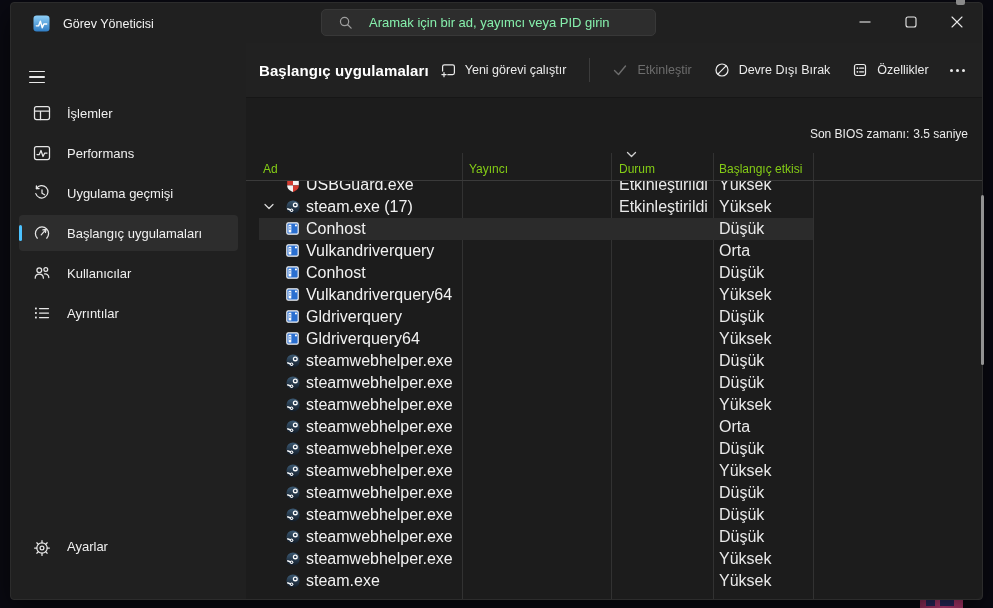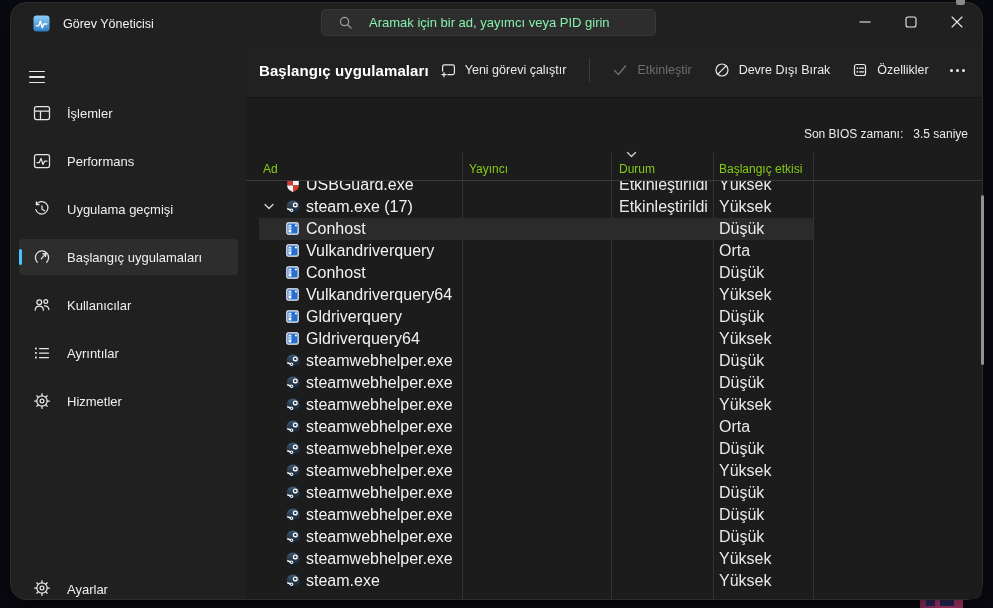--- a/index.html
+++ b/index.html
@@ -14,64 +14,64 @@
   
   .desktop-artifact{position:absolute;left:956px;top:0;width:9px;height:5px;background:#8a8a8a;border-radius:0 0 2px 2px;z-index:2}
   .wallpaper-fragment{position:absolute;left:920px;top:597px;width:43px;height:11px;z-index:0;
     background:linear-gradient(90deg,#a83368,#e0498f 55%,#c23b76)}
   .wallpaper-fragment i{position:absolute;background:#2e3070}
   .wallpaper-fragment i:first-child{left:6px;top:3px;width:9px;height:6px}
   .wallpaper-fragment i:last-child{left:20px;top:3px;width:14px;height:6px}
 
   
   .window{position:absolute;left:10px;top:2px;width:973px;height:598px;z-index:1;
-    background:#202020;border-radius:16px;box-sizing:border-box;border:1px solid #2c2c2c;
+    background:#202020;border-radius:4px;box-sizing:border-box;border:1px solid #2c2c2c;
     box-shadow:0 10px 30px rgba(0,0,0,.65)}
 
   
   .titlebar{position:absolute;left:0;top:0;width:100%;height:40px}
   .app-icon{position:absolute;left:22px;top:12px;width:17px;height:17px}
   .app-title{position:absolute;left:52px;top:14px;font-size:12.5px;color:#f2f2f2;white-space:nowrap}
   .searchbox{position:absolute;left:310px;top:6px;width:335px;height:27px;background:#2d2d2d;
     border:1px solid #383838;border-radius:5px;box-sizing:border-box}
   .searchbox .sicon{position:absolute;left:16px;top:5px;width:15px;height:15px}
   .searchbox .sph{position:absolute;left:47px;top:5px;font-size:13px;color:#86efac;white-space:nowrap}
   .win-controls{position:absolute;right:2px;top:0;height:40px;display:flex}
   .winbtn{width:46px;height:38px;display:flex;align-items:center;justify-content:center}
 
   
   .sidebar{position:absolute;left:0;top:40px;width:235px;bottom:0}
   .hamburger{position:absolute;left:8px;top:17px;width:36px;height:34px;display:flex;flex-direction:column;
     justify-content:center;align-items:center;gap:4px;border-radius:4px}
   .hamburger i{display:block;width:16px;height:1.6px;background:#e8e8e8;border-radius:1px}
-  .nav{position:absolute;left:8px;right:8px;top:52px;display:flex;flex-direction:column;gap:12px}
+  .nav{position:absolute;left:8px;right:8px;top:52px;display:flex;flex-direction:column;gap:4px}
   .nav-item{height:36px;border-radius:4px;display:flex;align-items:center;position:relative}
   .nav-item.selected{background:#2d2d2d}
   .nav-item.selected::before{content:"";position:absolute;left:0;top:10px;width:3px;height:16px;border-radius:2px;background:#4cc2ff}
   .nav-icon{width:18px;height:18px;margin-left:14px;flex:0 0 auto}
   .nav-label{margin-left:16px;font-size:13px;color:#f0f0f0;white-space:nowrap}
-  .settings-item{position:absolute;left:8px;right:8px;bottom:2px;height:36px;display:flex;align-items:flex-end;border-radius:4px}
+  .settings-item{position:absolute;left:8px;right:8px;bottom:24px;height:36px;display:flex;align-items:flex-start;border-radius:4px}
 
   
   .content{position:absolute;left:235px;top:40px;right:0;bottom:0;background:#1c1c1c;border-radius:0 0 7px 0}
   .toolbar{position:absolute;left:0;top:0;right:0;height:54px;background:#212121;border-bottom:1px solid #161616;
     display:flex;align-items:center;border-radius:0}
   .page-title{font-size:15px;font-weight:700;margin:0 0 0 13px;white-space:nowrap;letter-spacing:.1px}
   .tb-buttons{margin-left:auto;display:flex;align-items:flex-end}
   .tb-btn{display:flex;align-items:center;gap:9px;padding:7px 11px;font-size:12.5px;color:#ebebeb;
     border:none;background:transparent;border-radius:4px;white-space:nowrap;position:relative;font-family:inherit}
   .tb-btn.divider-after{margin-right:24px}
   .tb-btn.divider-after::after{content:"";position:absolute;right:-13px;top:50%;transform:translateY(-50%);
     width:1px;height:24px;background:#3c3c3c}
   .tb-btn.disabled{color:#6d6d6d}
   .more-btn{width:32px;height:28px;margin:0 12px 0 4px;border:none;background:transparent;border-radius:4px;
     display:flex;align-items:center;justify-content:center;gap:3px}
   .more-btn i{width:3px;height:3px;border-radius:50%;background:#e8e8e8;display:block}
 
-  .bios{position:absolute;right:14px;top:84px;font-size:12px;color:#ececec;display:flex;gap:10px;white-space:nowrap}
+  .bios{position:absolute;right:14px;top:84px;font-size:12px;color:#ececec;display:flex;gap:4px;white-space:nowrap}
 
   
   .table{position:absolute;left:0;top:55px;right:0;bottom:0}
   .vsep{position:absolute;top:55px;bottom:0;width:1px;background:#323232}
   .head-underline{position:absolute;left:0;right:0;top:82px;height:1px;background:#3a3a3a}
   .thead{position:absolute;left:0;top:55px;right:0;height:27px;font-size:12px;color:#84cc16}
   .thead .th{position:absolute;top:9px;white-space:nowrap}
   .sort-chevron{position:absolute;left:380px;top:-2px;width:11px;height:8px}
 
   .rows-viewport{position:absolute;left:13px;top:83px;right:3px;bottom:0;overflow:hidden}
@@ -215,31 +215,20 @@
               <svg viewBox="0 0 18 18" fill="none" stroke="#e6e6e6" stroke-width="1.25" stroke-linecap="round">
                 <path d="M6.5 4.5h9M6.5 9h9M6.5 13.5h9"></path>
                 <rect x="2" y="3.6" width="1.8" height="1.8" fill="#e6e6e6" stroke="none"></rect>
                 <rect x="2" y="8.1" width="1.8" height="1.8" fill="#e6e6e6" stroke="none"></rect>
                 <rect x="2" y="12.6" width="1.8" height="1.8" fill="#e6e6e6" stroke="none"></rect>
               </svg>
             </span>
 
             <span class="nav-label">Ayrıntılar</span>
           </div>
-          <div class="nav-item">
-
-            <span class="nav-icon">
-              <svg viewBox="0 0 18 18" fill="none" stroke="#e6e6e6" stroke-width="1.25" stroke-linecap="round">
-                <circle cx="9" cy="9" r="5.2"></circle>
-                <circle cx="9" cy="9" r="1.9"></circle>
-                <path d="M9 1.6v2.2M9 14.2v2.2M1.6 9h2.2M14.2 9h2.2M3.8 3.8l1.5 1.5M12.7 12.7l1.5 1.5M14.2 3.8l-1.5 1.5M5.3 12.7l-1.5 1.5"></path>
-              </svg>
-            </span>
-            <span class="nav-label">Hizmetler</span>
-          </div>
         </div>
 
       <div class="settings-item">
         <span class="nav-icon">
           <svg viewBox="0 0 18 18" fill="none" stroke="#e6e6e6" stroke-width="1.25" stroke-linecap="round">
             <circle cx="9" cy="9" r="5.2"></circle>
               <circle cx="9" cy="9" r="1.9"></circle>
             <path d="M9 1.6v2.2M9 14.2v2.2M1.6 9h2.2M14.2 9h2.2M3.8 3.8l1.5 1.5M12.7 12.7l1.5 1.5M14.2 3.8l-1.5 1.5M5.3 12.7l-1.5 1.5"></path>
           </svg>
         </span>

